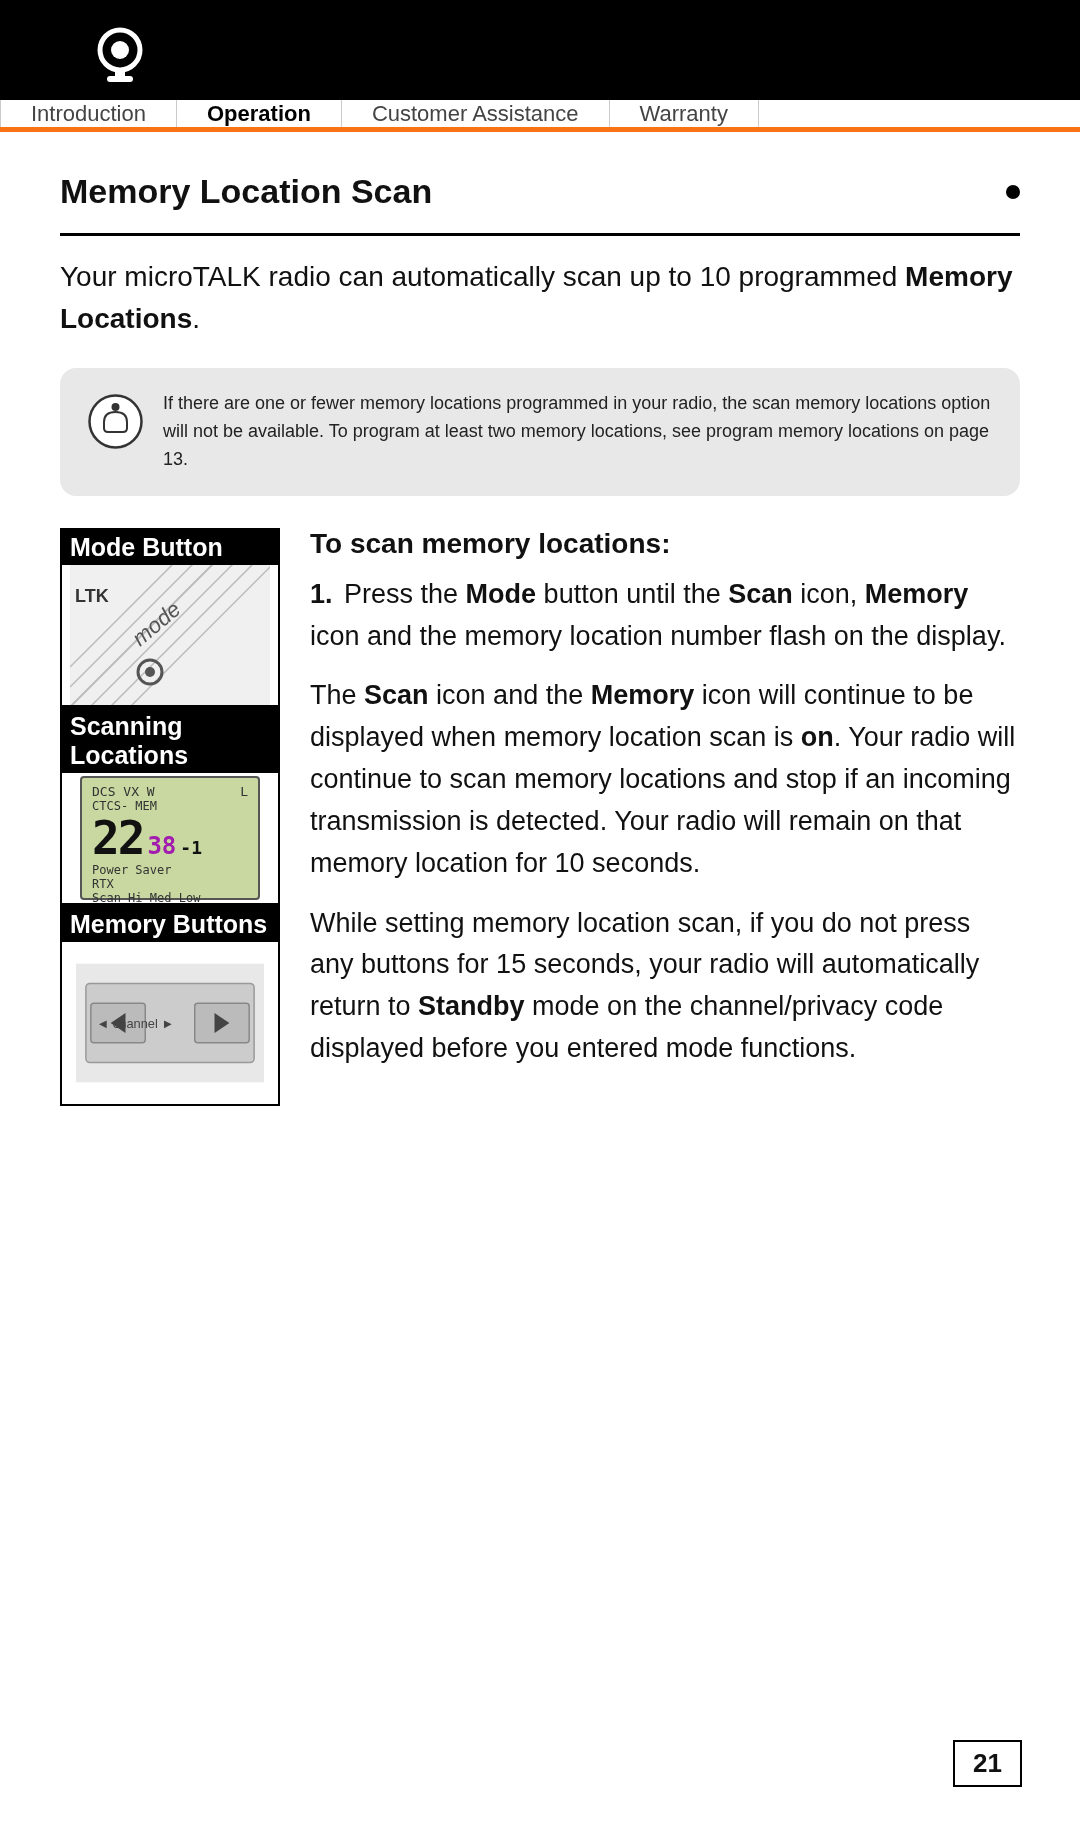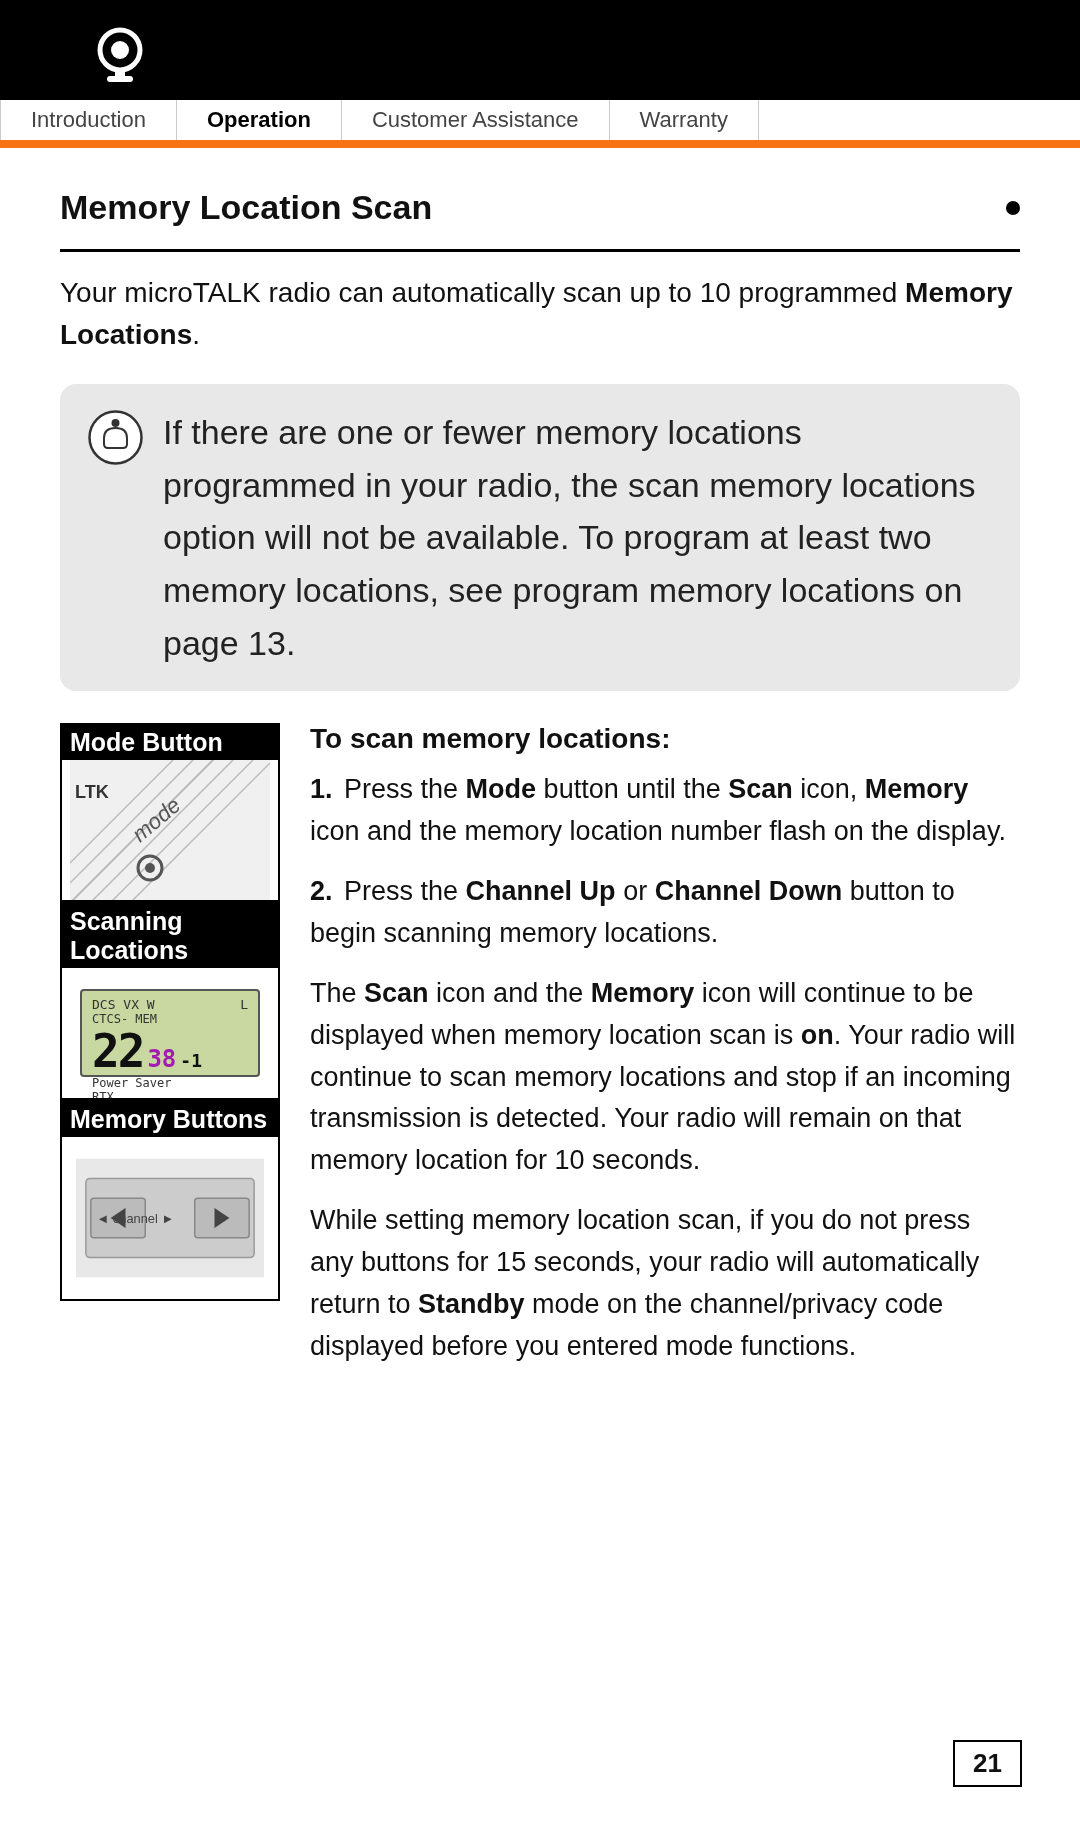--- a/index.html
+++ b/index.html
@@ -28,23 +28,23 @@
       padding-bottom: 8px;
     }
     .header-icon {
       width: 70px;
       height: 70px;
     }
 
     
     .nav-bar {
       display: flex;
-      border-bottom: 8px solid #f97316;
-      background: #fff;
-      height: 48px;
+      border-bottom: 5px solid #f97316;
+      background: #fff;
+      height: 32px;
       align-items: center;
     }
     .nav-item {
       padding: 0 30px;
       font-size: 22px;
       color: #444;
       height: 100%;
       display: flex;
       align-items: center;
       border-right: 1px solid #ccc;
@@ -98,21 +98,21 @@
       margin-bottom: 32px;
       gap: 20px;
     }
     .note-icon {
       flex-shrink: 0;
       width: 55px;
       height: 55px;
       margin-top: 4px;
     }
     .note-text {
-      font-size: 34px;
+      font-size: 18px;
       line-height: 1.55;
       color: #222;
     }
 
     
     .instructions-area {
       display: flex;
       gap: 30px;
       align-items: flex-start;
     }
@@ -157,21 +157,21 @@
     .scanning-img {
       height: 130px;
       background: #fff;
       display: flex;
       align-items: center;
       justify-content: center;
       padding: 6px;
     }
     .lcd-display {
       width: 180px;
-      height: 88px;
+      height: 124px;
       background: #c8d8a0;
       border: 2px solid #555;
       border-radius: 4px;
       position: relative;
       display: flex;
       flex-direction: column;
       padding: 6px 10px;
       font-family: monospace;
     }
     .lcd-top-row {
@@ -385,24 +385,20 @@
     </div>
 
     <div class="text-col">
       <p class="section-heading">To scan memory locations:</p>
 
       <div class="step">
         <span class="step-num">1.</span>
         <span>Press the </span><strong>Mode</strong><span> button until the </span><strong>Scan</strong><span> icon, </span><strong>Memory</strong><span> icon and the memory location number flash on the display.</span>
       </div>
 
-      <div class="step">
-        <span class="step-num">2.</span>
-        <span>Press the </span><strong>Channel Up</strong><span> or </span><strong>Channel Down</strong><span> button to begin scanning memory locations.</span>
-      </div>
 
       <p class="cont-text">
         <span>The </span><strong>Scan</strong><span> icon and the </span><strong>Memory</strong><span> icon will continue to be displayed when memory location scan is </span><strong>on</strong><span>. Your radio will continue to scan memory locations and stop if an incoming transmission is detected. Your radio will remain on that memory location for 10 seconds.</span>
       </p>
 
       <p class="cont-text">
         <span>While setting memory location scan, if you do not press any buttons for 15 seconds, your radio will automatically return to </span><strong>Standby</strong><span> mode on the channel/privacy code displayed before you entered mode functions.</span>
       </p>
 
     </div>

